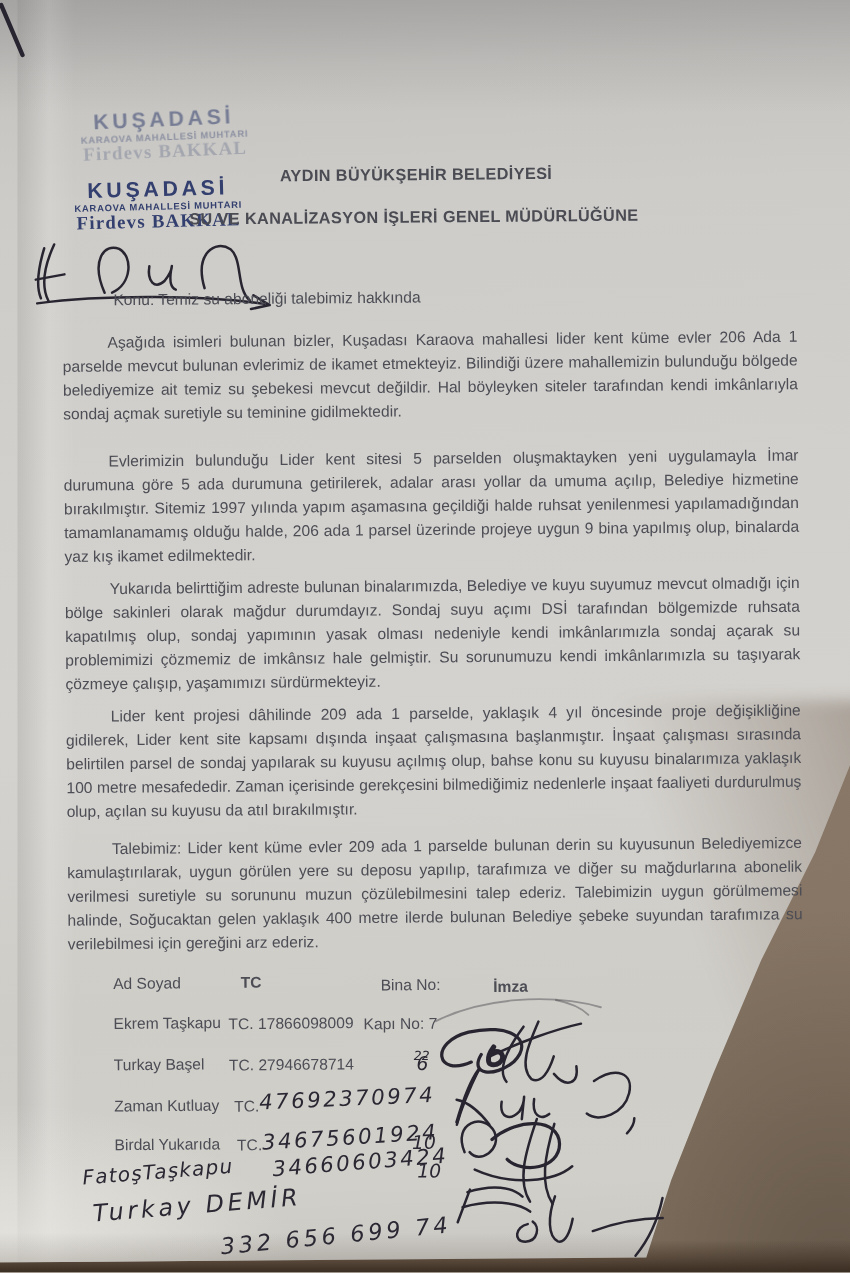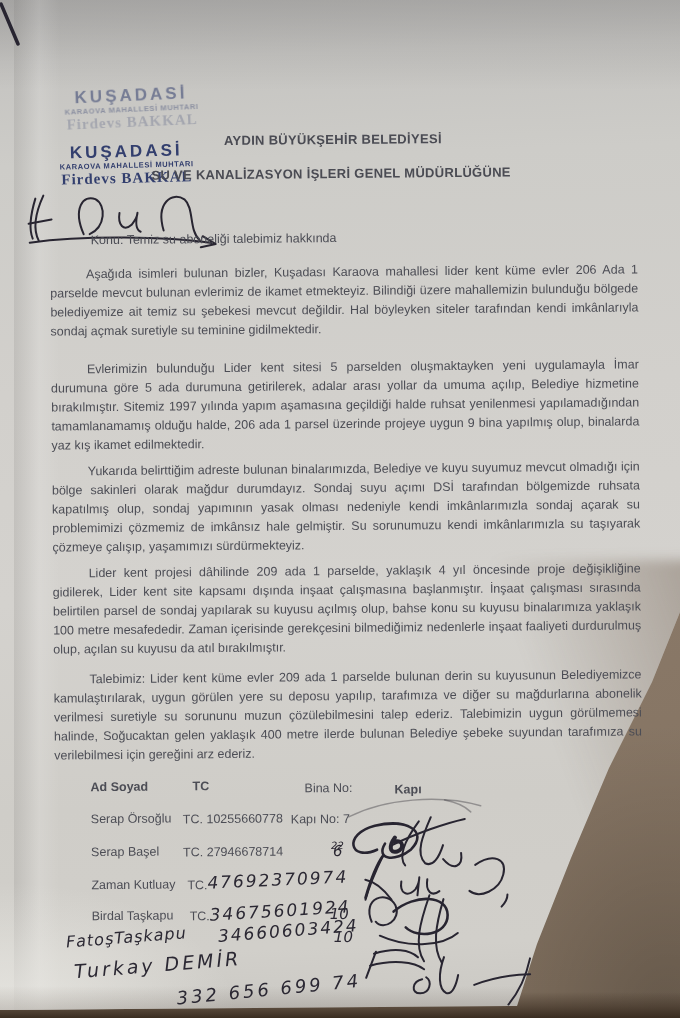--- a/index.html
+++ b/index.html
@@ -89,34 +89,34 @@
     <div class="abs head" style="left:0;top:166px;width:668px;text-align:center">SU VE KANALİZASYON İŞLERİ GENEL MÜDÜRLÜĞÜNE</div>
 
     <div class="abs typed" style="left:93px;top:231px">Konu: Temiz su aboneliği talebimiz hakkında</div>
 
     <div class="abs body-text para" style="left:52px;top:263px">Aşağıda isimleri bulunan bizler, Kuşadası Karaova mahallesi lider kent küme evler 206 Ada 1 parselde mevcut bulunan evlerimiz de ikamet etmekteyiz. Bilindiği üzere mahallemizin bulunduğu bölgede belediyemize ait temiz su şebekesi mevcut değildir. Hal böyleyken siteler tarafından kendi imkânlarıyla sondaj açmak suretiyle su teminine gidilmektedir.</div>
     <div class="abs body-text para" style="left:52px;top:358px">Evlerimizin bulunduğu Lider kent sitesi 5 parselden oluşmaktayken yeni uygulamayla İmar durumuna göre 5 ada durumuna getirilerek, adalar arası yollar da umuma açılıp, Belediye hizmetine bırakılmıştır. Sitemiz 1997 yılında yapım aşamasına geçildiği halde ruhsat yenilenmesi yapılamadığından tamamlanamamış olduğu halde, 206 ada 1 parsel üzerinde projeye uygun 9 bina yapılmış olup, binalarda yaz kış ikamet edilmektedir.</div>
     <div class="abs body-text para" style="left:52px;top:460px">Yukarıda belirttiğim adreste bulunan binalarımızda, Belediye ve kuyu suyumuz mevcut olmadığı için bölge sakinleri olarak mağdur durumdayız. Sondaj suyu açımı DSİ tarafından bölgemizde ruhsata kapatılmış olup, sondaj yapımının yasak olması nedeniyle kendi imkânlarımızla sondaj açarak su problemimizi çözmemiz de imkânsız hale gelmiştir. Su sorunumuzu kendi imkânlarımızla su taşıyarak çözmeye çalışıp, yaşamımızı sürdürmekteyiz.</div>
     <div class="abs body-text para" style="left:52px;top:562px">Lider kent projesi dâhilinde 209 ada 1 parselde, yaklaşık 4 yıl öncesinde proje değişikliğine gidilerek, Lider kent site kapsamı dışında inşaat çalışmasına başlanmıştır. İnşaat çalışması sırasında belirtilen parsel de sondaj yapılarak su kuyusu açılmış olup, bahse konu su kuyusu binalarımıza yaklaşık 100 metre mesafededir. Zaman içerisinde gerekçesini bilmediğimiz nedenlerle inşaat faaliyeti durdurulmuş olup, açılan su kuyusu da atıl bırakılmıştır.</div>
     <div class="abs body-text para" style="left:52px;top:668px">Talebimiz: Lider kent küme evler 209 ada 1 parselde bulunan derin su kuyusunun Belediyemizce kamulaştırılarak, uygun görülen yere su deposu yapılıp, tarafımıza ve diğer su mağdurlarına abonelik verilmesi suretiyle su sorununu muzun çözülebilmesini talep ederiz. Talebimizin uygun görülmemesi halinde, Soğucaktan gelen yaklaşık 400 metre ilerde bulunan Belediye şebeke suyundan tarafımıza su verilebilmesi için gereğini arz ederiz.</div>
 
-    <div class="abs typed" style="left:88px;top:778px;font-weight:bold">Ad Soyad</div>
+    <div class="abs typed" style="left:88px;top:778px;font-weight:normal">Ad Soyad</div>
     <div class="abs typed" style="left:190px;top:778px;font-weight:bold">TC</div>
     <div class="abs typed" style="left:302px;top:781px;font-weight:normal">Bina No:</div>
-    <div class="abs typed" style="left:392px;top:783px;font-weight:bold">Kapı</div>
+    <div class="abs typed" style="left:392px;top:783px;font-weight:bold">İmza</div>
 
-    <div class="abs typed" style="left:88px;top:810px">Serap Örsoğlu</div>
-    <div class="abs typed" style="left:180px;top:811px">TC. 10255660778</div>
+    <div class="abs typed" style="left:88px;top:810px">Ekrem Taşkapu</div>
+    <div class="abs typed" style="left:180px;top:811px">TC. 17866098009</div>
     <div class="abs typed" style="left:288px;top:812px">Kapı No: 7</div>
     <svg class="abs sig faint" style="left:342px;top:793px;width:140px;height:28px" viewBox="0 0 140 28">
       <path d="M4,24 C40,6 95,2 136,14"></path>
       <path d="M100,8 C110,10 120,14 126,20"></path>
     </svg>
 
-    <div class="abs typed" style="left:88px;top:843px">Serap Başel</div>
+    <div class="abs typed" style="left:88px;top:843px">Turkay Başel</div>
     <div class="abs typed" style="left:180px;top:844px">TC. 27946678714</div>
     <div class="abs hand" style="left:330px;top:842px;font-size:15px">6</div>
     <svg class="abs sig" style="left:328px;top:816px;width:150px;height:58px" viewBox="0 0 150 58">
       <path d="M46,34 C18,46 12,18 44,10 C76,3 98,16 80,34 C64,47 44,44 54,28" style="stroke-width:2.6"></path>
       <path d="M64,22 C58,30 58,38 66,36 C74,33 72,24 64,26" style="stroke-width:4"></path>
       <path d="M88,6 C76,22 66,40 74,50"></path>
       <path d="M100,2 C92,20 84,38 94,48 C102,52 108,42 112,30"></path>
       <path d="M60,30 C85,18 115,8 134,4"></path>
       <path d="M112,44 C122,56 132,52 130,38"></path>
     </svg>
@@ -128,21 +128,21 @@
     <svg class="abs sig" style="left:348px;top:852px;width:160px;height:52px" viewBox="0 0 160 52">
       <path d="M14,46 C20,26 26,12 32,4" style="stroke-width:2.6"></path>
       <path d="M32,4 C24,20 18,34 14,48"></path>
       <path d="M14,28 C24,30 34,40 40,48"></path>
       <path d="M50,30 C48,42 56,46 64,38 C68,32 68,28 68,26 L66,44"></path>
       <path d="M76,28 C74,40 80,46 88,40"></path>
       <path d="M124,14 C142,2 156,8 152,24 C148,40 128,48 118,40"></path>
       <path d="M156,44 C156,50 152,54 150,56"></path>
     </svg>
 
-    <div class="abs typed" style="left:88px;top:907px">Birdal Taşkapu</div>
+    <div class="abs typed" style="left:88px;top:907px">Birdal Yukarıda</div>
     <div class="abs typed" style="left:186px;top:908px">TC.</div>
     <div class="abs hand" style="left:206px;top:900px;font-size:17px;letter-spacing:2px;transform:rotate(-3deg)">34675601924</div>
     <div class="abs hand" style="left:326px;top:905px;font-size:15px">10</div>
     <svg class="abs sig" style="left:332px;top:888px;width:160px;height:94px" viewBox="0 0 160 94">
       <path d="M36,34 C26,10 52,2 60,18 C66,32 48,44 40,34"></path>
       <path d="M58,24 C80,6 112,8 112,28 C112,48 82,52 70,40" style="stroke-width:2.6"></path>
       <path d="M44,48 C74,62 108,58 122,46"></path>
       <path d="M94,8 C84,36 78,58 88,74"></path>
       <path d="M108,12 C100,38 96,60 106,76"></path>
       <path d="M38,66 C58,60 74,62 82,70"></path>

